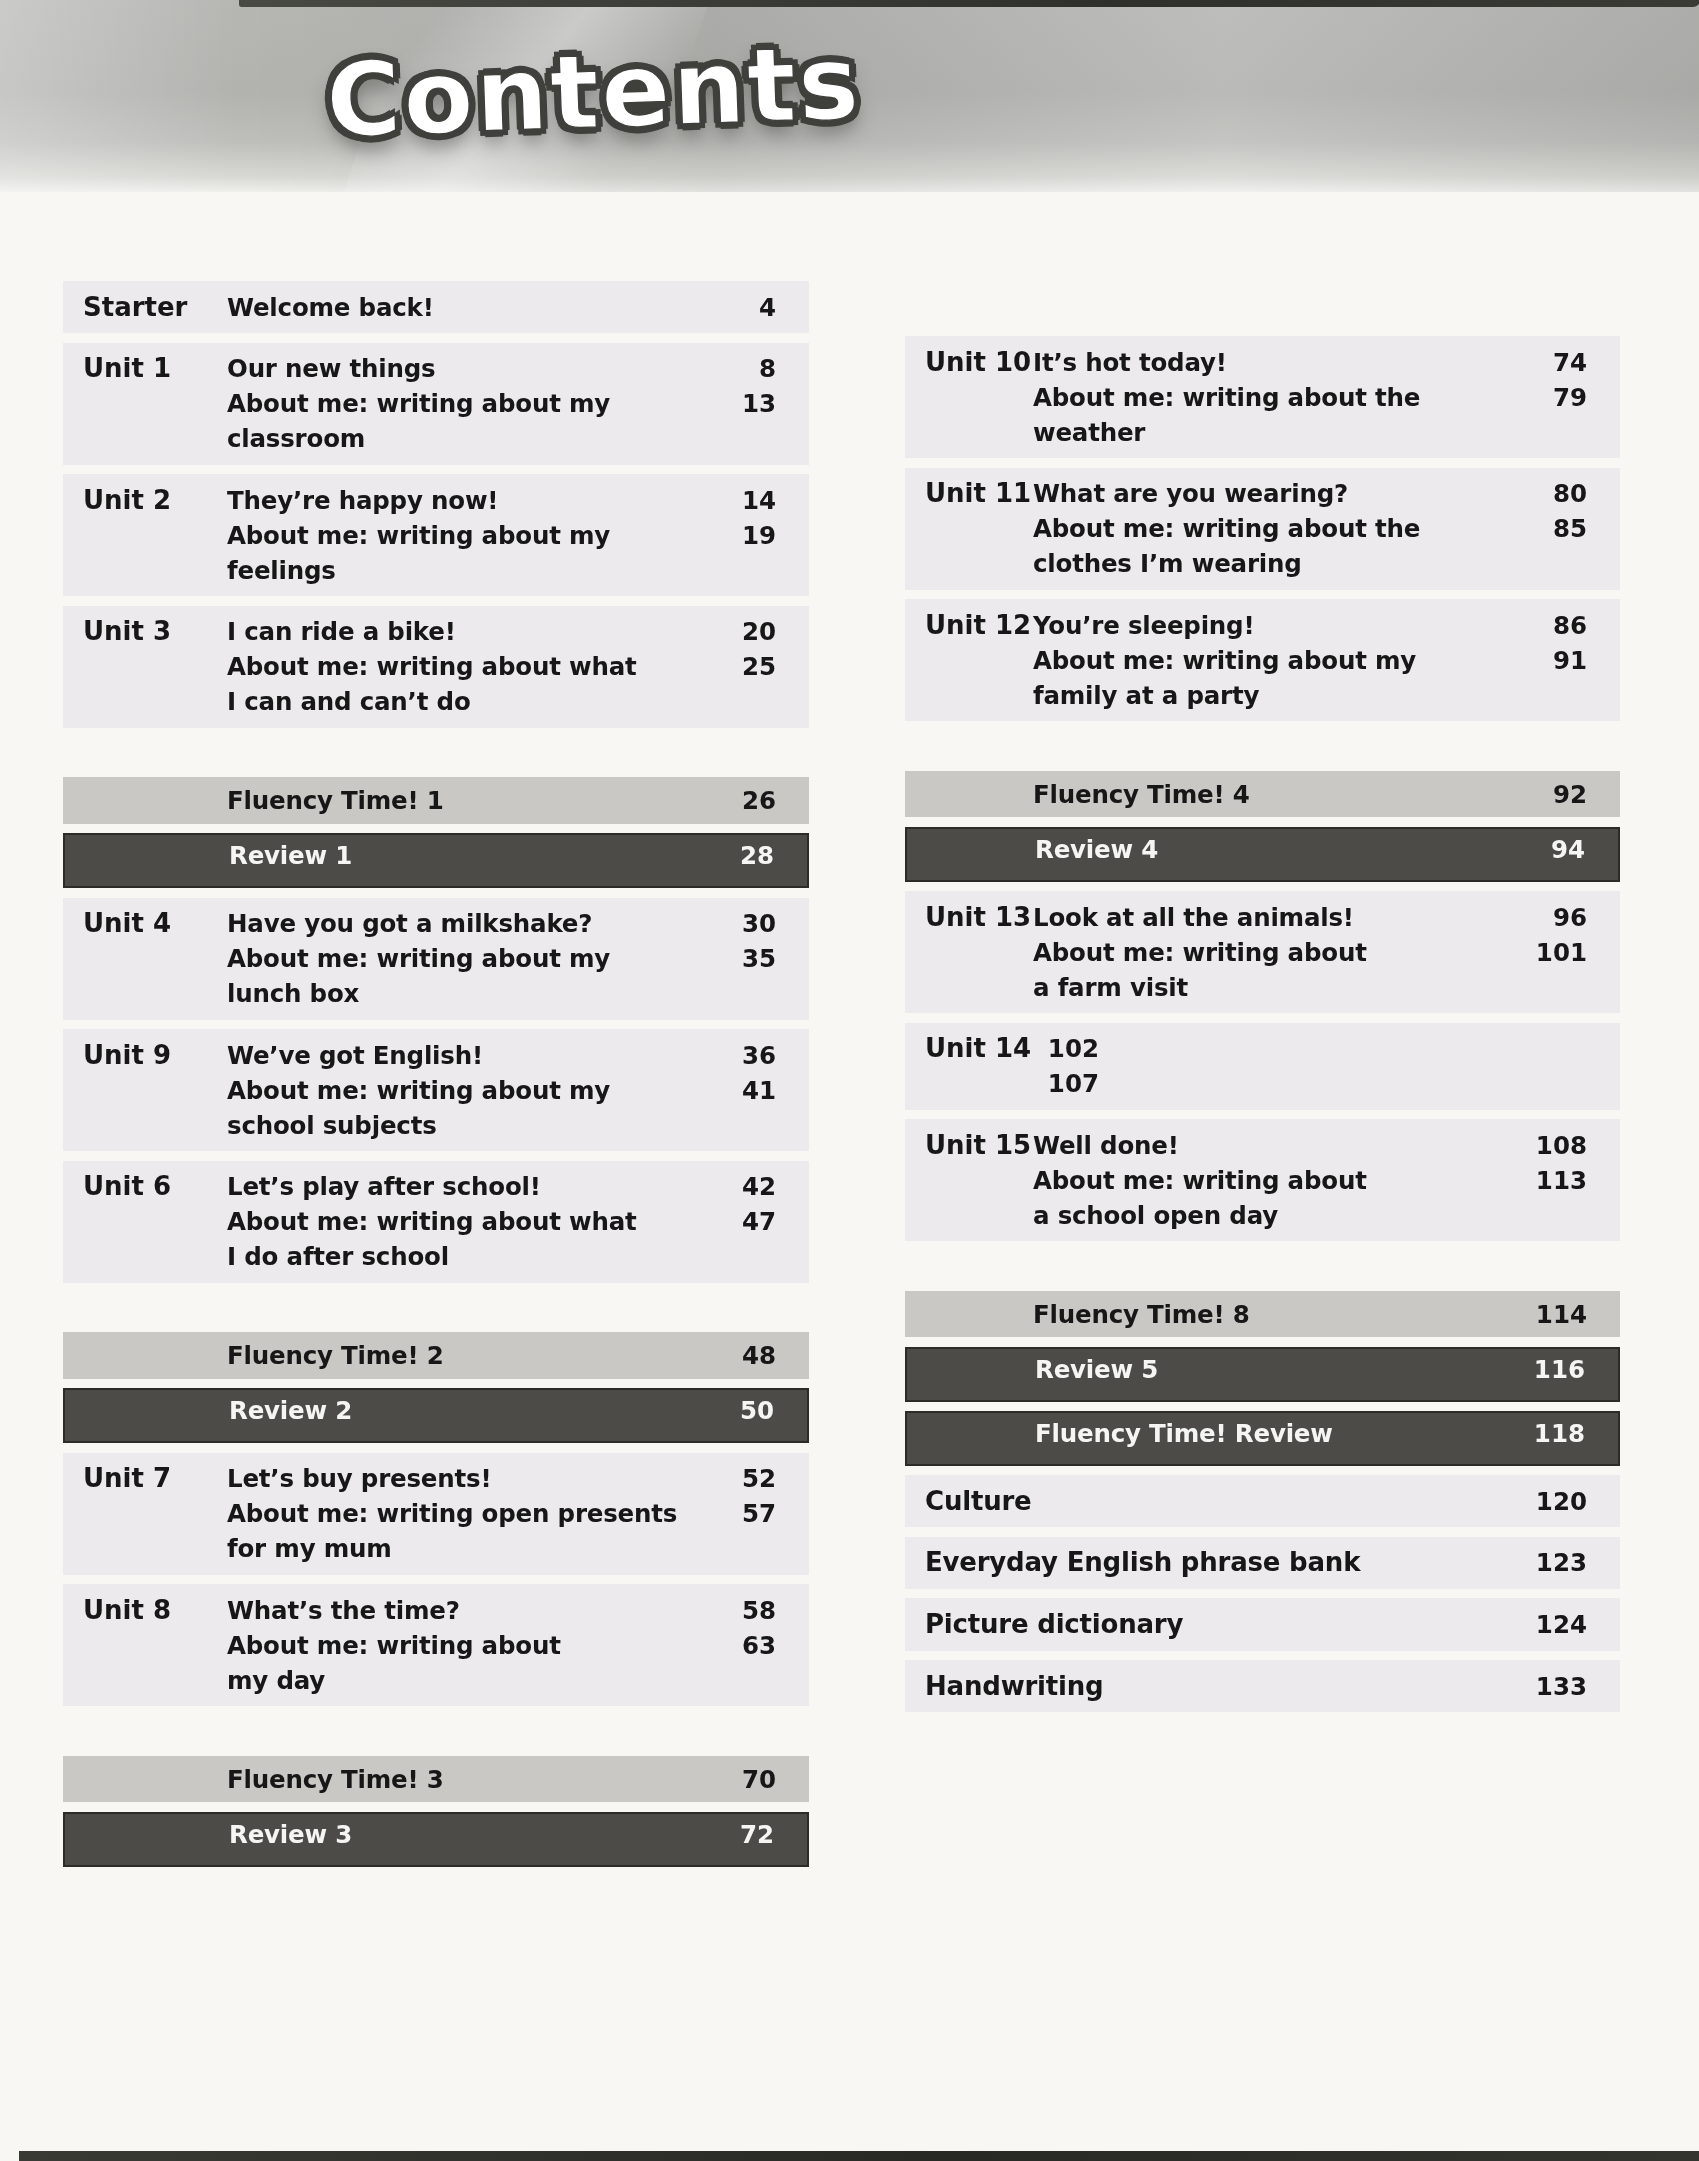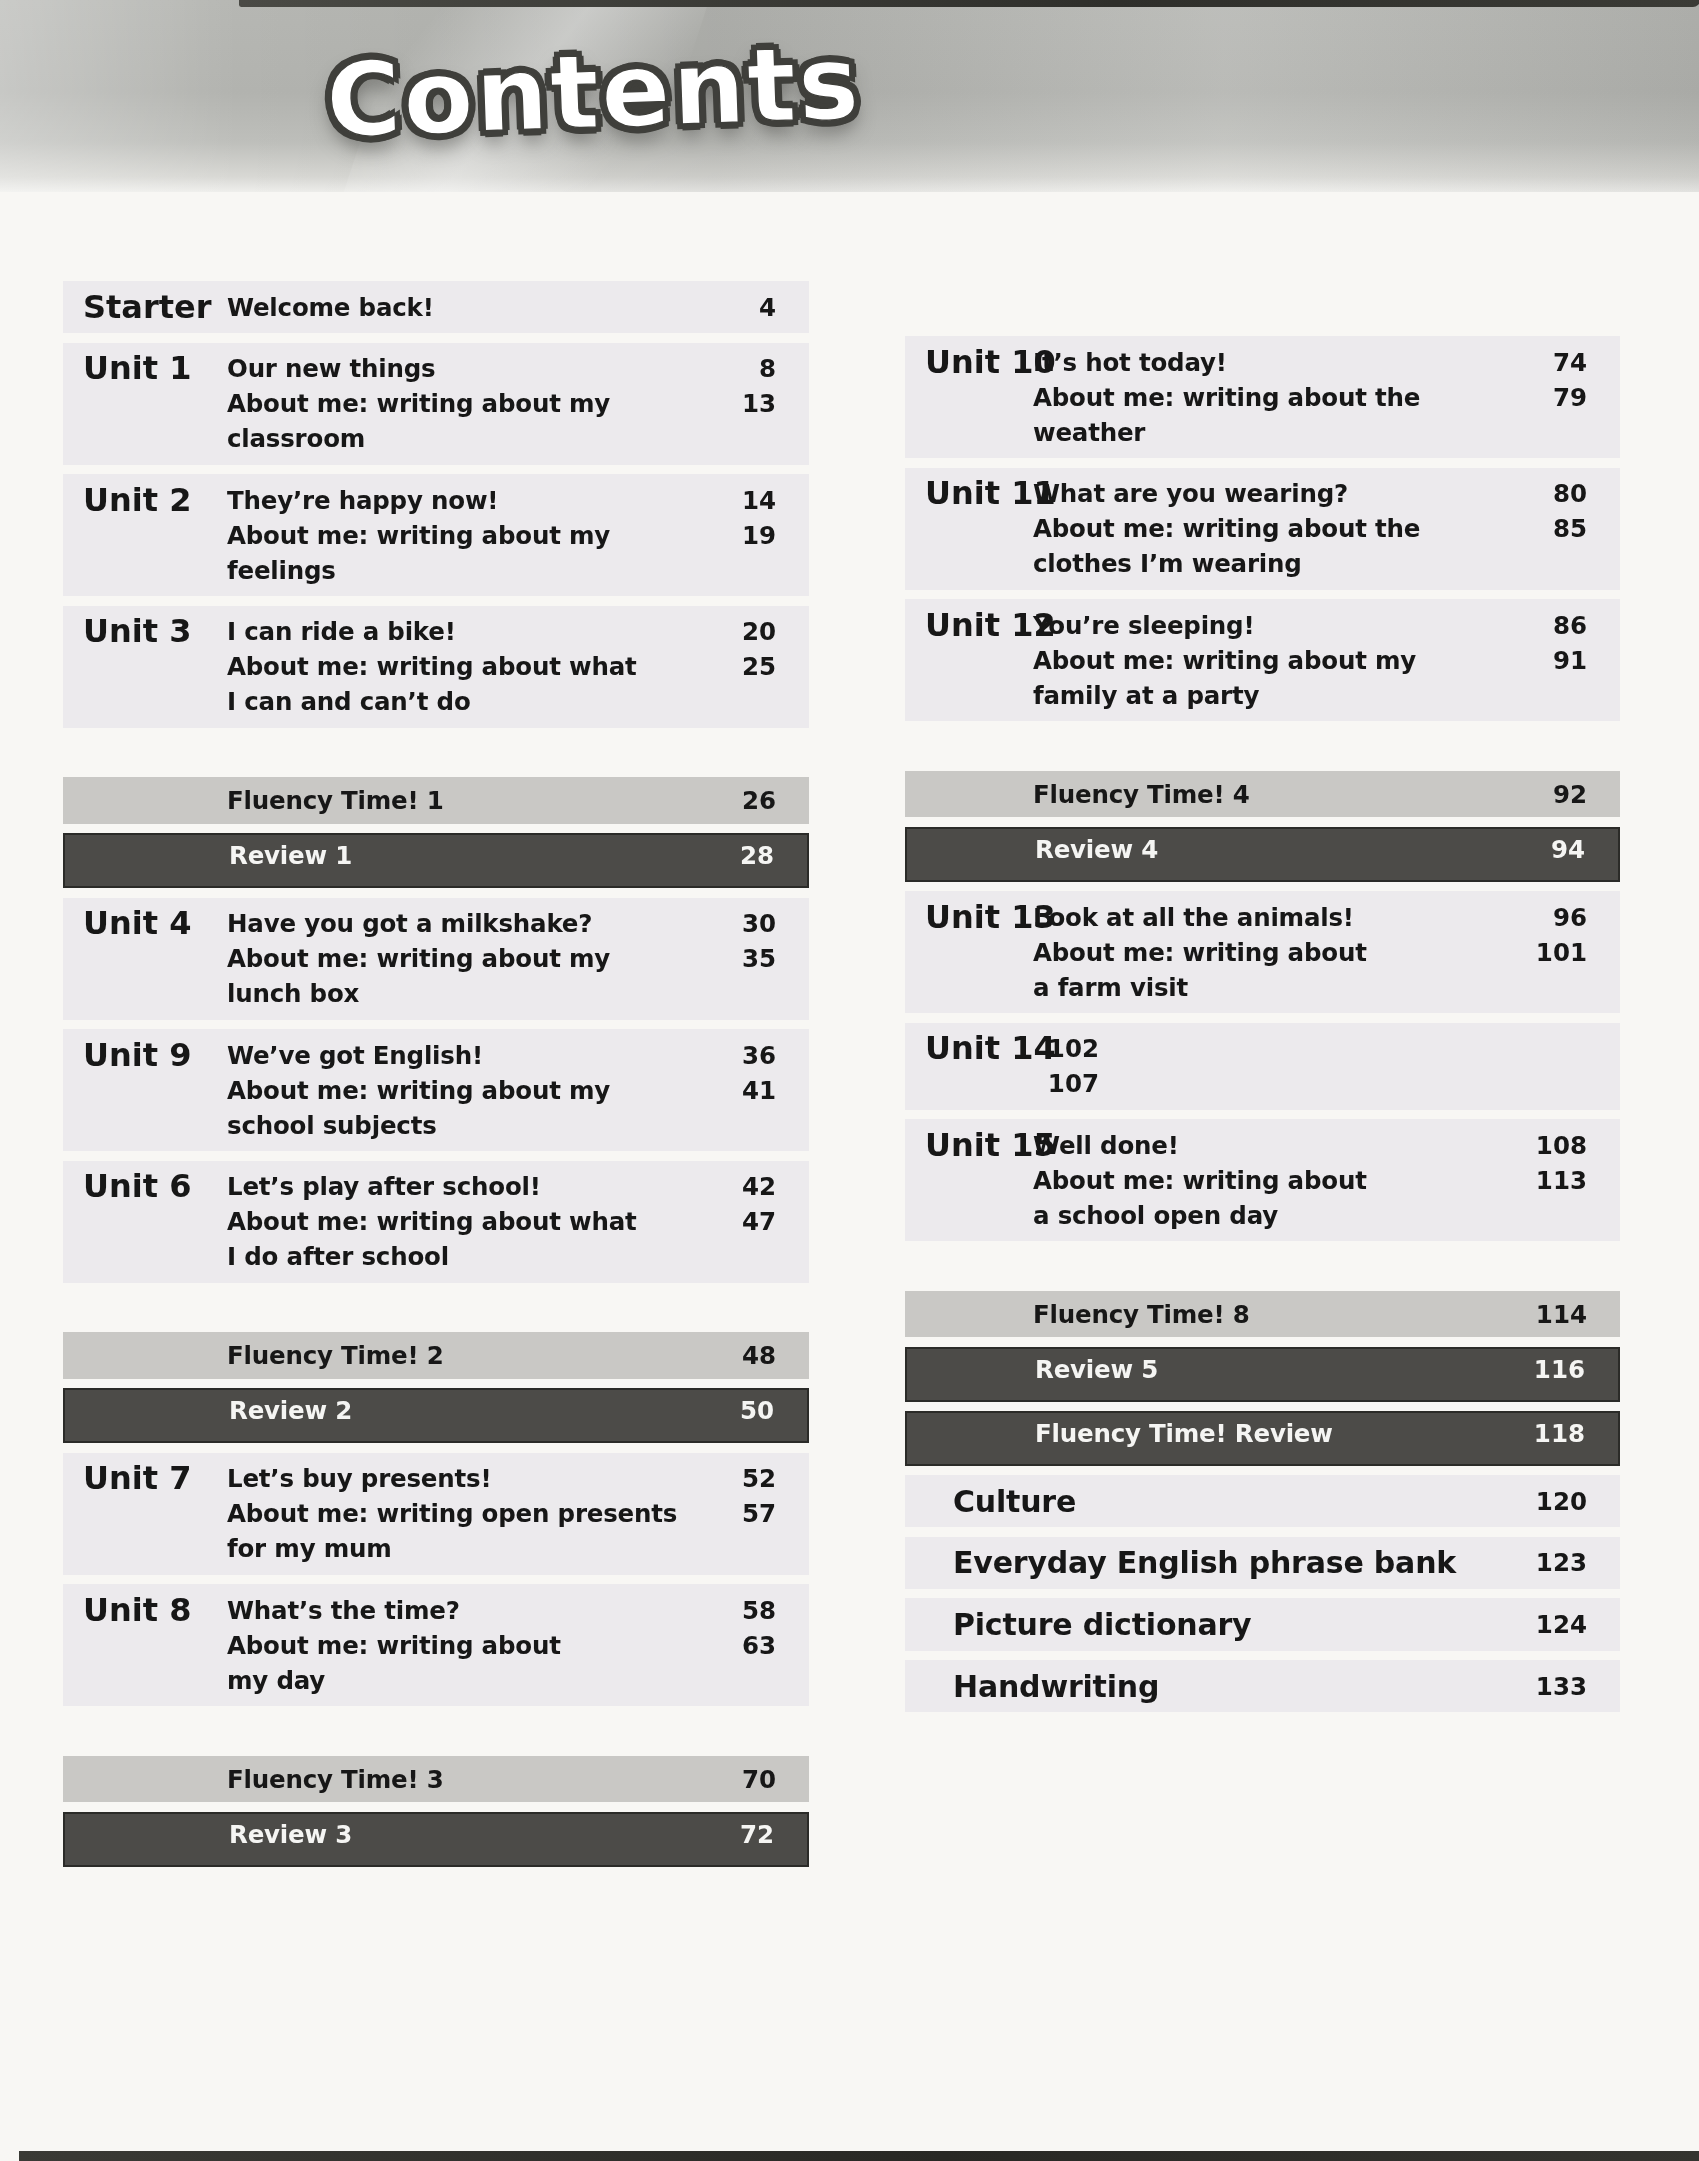--- a/index.html
+++ b/index.html
@@ -55,21 +55,21 @@
   .col-left{left:63px;top:281px;width:746px;}
   .col-right{left:905px;top:336px;width:715px;}
 
   .row{
     display:flex;align-items:flex-start;box-sizing:border-box;width:100%;
     background:var(--row_bg,#eceaed);
     padding:8.6px 33px 8.6px 20px;
   }
   .label{
     flex:0 0 144px;width:144px;
-    font-weight:bold;font-size:32px;line-height:35px;white-space:nowrap;
+    font-weight:bold;font-size:26px;line-height:35px;white-space:nowrap;
   }
   .col-right .label{flex:0 0 108px;width:108px;}
   .titles{flex:1;min-width:0;display:flex;flex-direction:column;}
   .line{
     font-weight:bold;font-size:24.5px;line-height:35px;
     letter-spacing:-0.2px;white-space:nowrap;
   }
   .pages{
     flex:0 0 66px;display:flex;flex-direction:column;
     text-align:right;font-weight:bold;font-size:24.5px;line-height:35px;
@@ -77,21 +77,21 @@
   .row.fluency{
     background:var(--fluency_bg,#c9c8c5);
     padding-top:5.8px;padding-bottom:5.8px;margin-top:40px;
   }
   .row.review{
     background:var(--review_bg,#4c4b48);
     border:2.9px solid var(--review_border,#2b2b28);
     padding-top:2.9px;padding-bottom:13px;
   }
   .row.review .line,.row.review .pages{color:var(--review_text,#f5f5f3);}
-  .row.plain .line{font-size:30px;margin-left:28px;}
+  .row.plain .line{font-size:26px;}
 </style>
 </head>
 <body>
 
 <div class="page">
 
   <div class="header-band"></div>
   <div class="header-streak"></div>
   <div class="scan-top"></div>
   <div class="contents-title">Contents</div>

